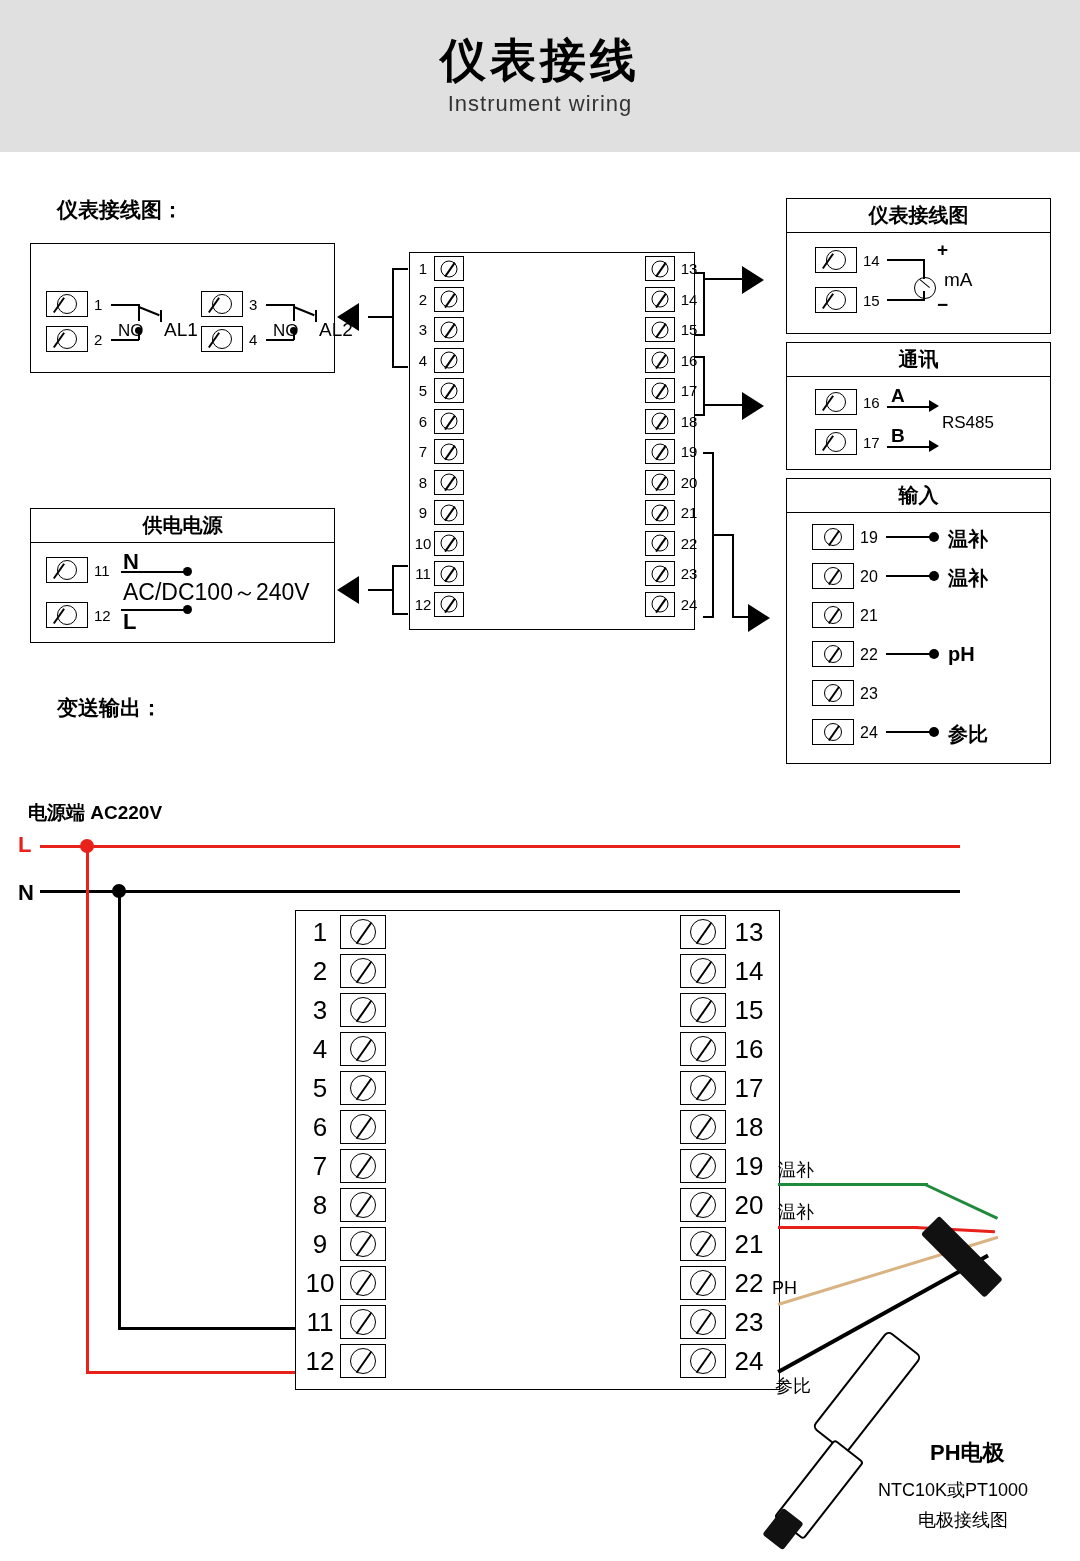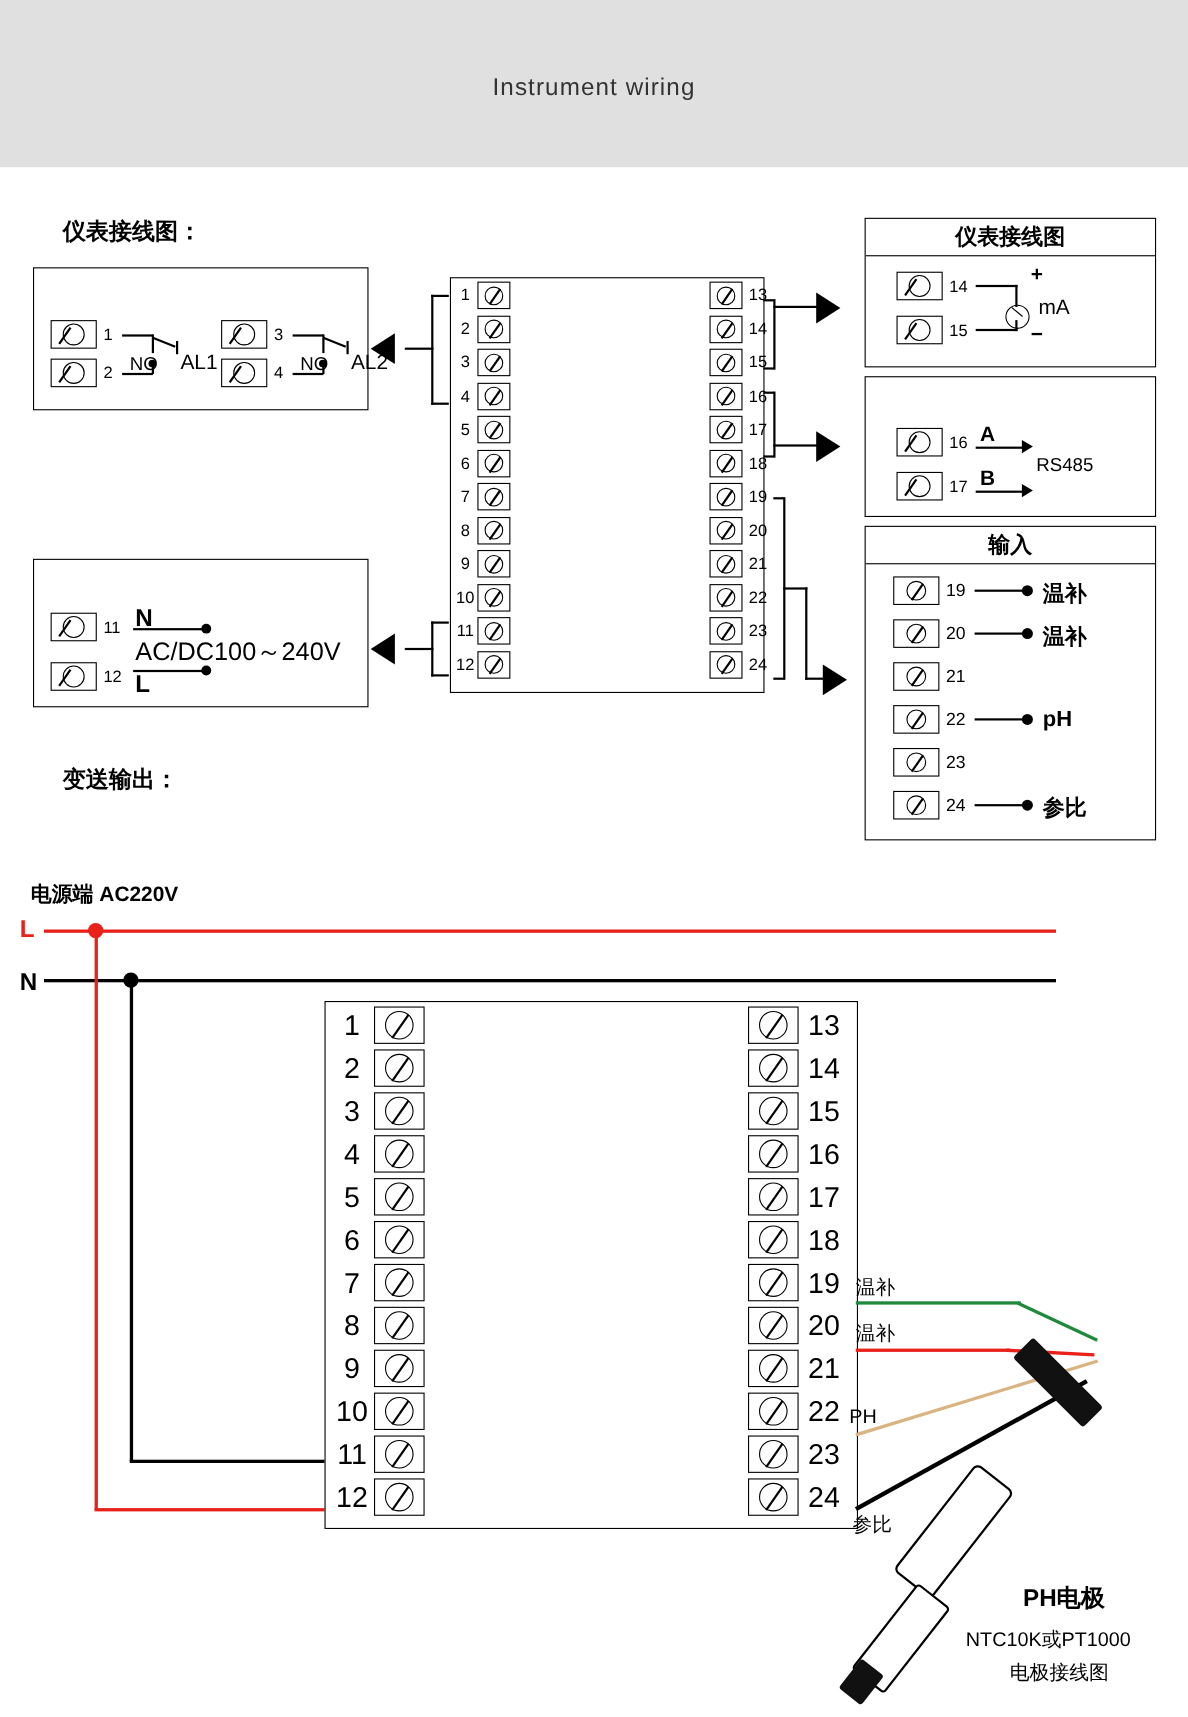--- a/index.html
+++ b/index.html
@@ -40,20 +40,21 @@
 
   
   #mainblock{left:409px;top:252px;width:286px;height:378px;}
   
   #bigblock{left:295px;top:910px;width:485px;height:480px;}
 </style>
 </head>
 <body>
 
 <div class="header">
+  <div class="cn">仪表接线</div>
   <div class="en">Instrument wiring</div>
 </div>
 
 <div class="abs lbl" style="left:57px;top:196px;">仪表接线图：</div>
 <div class="abs lbl" style="left:57px;top:694px;">变送输出：</div>
 
 <div class="box" id="alarmbox" style="left:30px;top:243px;width:305px;height:130px;">
 
   <div class="screw" style="left:15px;top:47px;width:42px;height:26px;">
     <div class="circ" style="width:20px;height:20px;"></div>
@@ -94,20 +95,21 @@
   <div class="line" style="left:262px;top:60px;width:1.6px;height:17px;"></div>
   <div class="line" style="left:262px;top:86px;width:1.6px;height:10px;"></div>
   <div class="dot" style="left:259px;top:83px;width:7px;height:7px;"></div>
   <div class="line" style="left:263px;top:62px;width:22px;height:1.6px;transform:rotate(22deg);transform-origin:left center;"></div>
   <div class="line" style="left:284px;top:66px;width:1.6px;height:12px;"></div>
   <div class="abs small" style="left:242px;top:77px;">NO</div>
   <div class="abs mid" style="left:288px;top:75px;">AL2</div>
 </div>
 
 <div class="box" id="powerbox" style="left:30px;top:508px;width:305px;height:135px;">
+  <div class="boxtitle">供电电源</div>
 
   <div class="screw" style="left:15px;top:48px;width:42px;height:26px;">
     <div class="circ" style="width:20px;height:20px;"></div>
     <div class="slash" style="left:11px;top:4px;width:1.5px;height:18px;transform:rotate(35deg);"></div>
   </div>
   <div class="tnum" style="left:63px;top:53px;">11</div>
 
   <div class="screw" style="left:15px;top:93px;width:42px;height:26px;">
     <div class="circ" style="width:20px;height:20px;"></div>
     <div class="slash" style="left:11px;top:4px;width:1.5px;height:18px;transform:rotate(35deg);"></div>
@@ -320,20 +322,21 @@
   <div class="line" style="left:136px;top:60px;width:1.6px;height:20px;"></div>
   <div class="line" style="left:136px;top:92px;width:1.6px;height:10px;"></div>
   <div class="abs" style="left:127px;top:78px;width:20px;height:20px;border:1.6px solid #000;border-radius:50%;"></div>
   <div class="line" style="left:131px;top:84px;width:13px;height:1.4px;transform:rotate(40deg);"></div>
   <div class="abs mid bold" style="left:150px;top:40px;">+</div>
   <div class="abs mid bold" style="left:150px;top:95px;">−</div>
   <div class="abs mid" style="left:157px;top:70px;">mA</div>
 </div>
 
 <div class="box" style="left:786px;top:342px;width:265px;height:128px;">
+  <div class="boxtitle">通讯</div>
   <div class="screw" style="left:28px;top:46px;width:42px;height:26px;">
     <div class="circ" style="width:20px;height:20px;"></div>
     <div class="slash" style="left:11px;top:4px;width:1.5px;height:18px;transform:rotate(35deg);"></div>
   </div>
   <div class="tnum" style="left:76px;top:51px;">16</div>
   <div class="screw" style="left:28px;top:86px;width:42px;height:26px;">
     <div class="circ" style="width:20px;height:20px;"></div>
     <div class="slash" style="left:11px;top:4px;width:1.5px;height:18px;transform:rotate(35deg);"></div>
   </div>
   <div class="tnum" style="left:76px;top:91px;">17</div>

